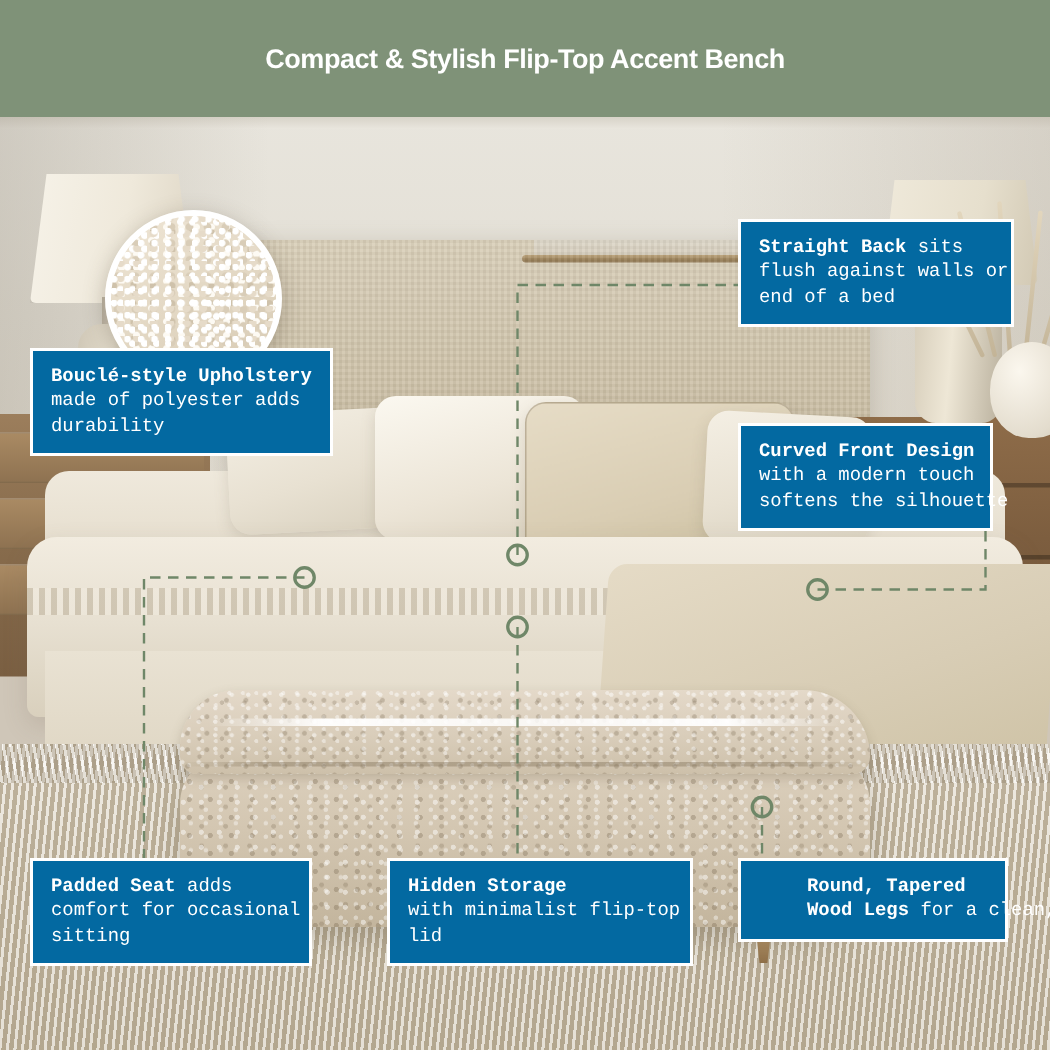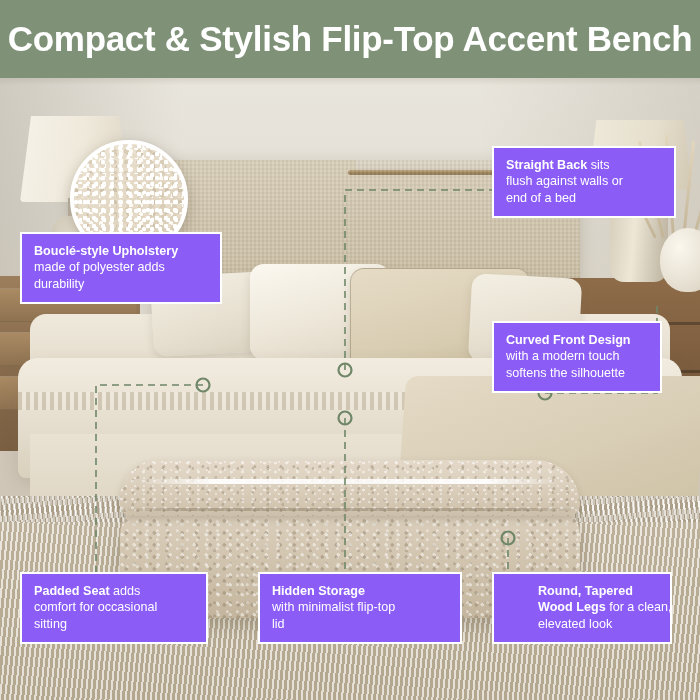--- a/index.html
+++ b/index.html
@@ -22,21 +22,21 @@
     left: 0; top: 0;
     width: 700px; height: 78px;
     background: #7f9278;
     display: flex;
     align-items: center;
     justify-content: center;
     z-index: 40;
   }
   #header-title {
     color: #ffffff;
-    font-size: 35px;
+    font-size: 18px;
     font-weight: 700;
     letter-spacing: -0.3px;
     white-space: nowrap;
   }
 
   
   #scene {
     position: absolute;
     left: 0; top: 78px;
     width: 700px; height: 622px;
@@ -288,34 +288,35 @@
       radial-gradient(circle at 12% 88%, #cfc2ab 0 2.2px, transparent 2.8px),
       linear-gradient(150deg,#efe6d6 0%, #e3d8c4 50%, #d6c9b2 100%);
     background-size: 9px 8px, 11px 10px, 8px 9px, 12px 11px, 10px 9px, 13px 12px, 100% 100%;
     box-shadow: 0 4px 14px rgba(90,80,62,0.34);
     z-index: 30;
   }
 
   
   .callout {
     position: absolute;
-    background: #8b5cf6;
+    background: #0369a1;
     border: 2px solid #ffffff;
     color: #ffffff;
     padding: 9px 12px 10px 12px;
     z-index: 35;
     line-height: 1.30;
     font-size: 12.6px;
+    font-family: Liberation Mono, monospace;
   }
   .callout .ln { display: block; white-space: nowrap; }
   .callout b { font-weight: 700; }
 
   #callout-upholstery { left: 20px;  top: 232px; width: 202px; }
   #callout-straight   { left: 492px; top: 146px; width: 184px; }
-  #callout-curved     { left: 492px; top: 282px; width: 170px; margin-top: 39px; }
+  #callout-curved     { left: 492px; top: 282px; width: 170px; }
   #callout-padded     { left: 20px;  top: 572px; width: 188px; }
   #callout-storage    { left: 258px; top: 572px; width: 204px; }
   #callout-legs       { left: 492px; top: 572px; width: 180px; padding-left: 44px; }
 </style>
 </head>
 <body>
 
 <div id="page">
 
   <div id="header">
@@ -431,16 +432,15 @@
 
   <div class="callout" id="callout-storage">
     <span class="ln"><b>Hidden Storage</b></span>
     <span class="ln">with minimalist flip-top</span>
     <span class="ln">lid</span>
   </div>
 
   <div class="callout" id="callout-legs">
     <span class="ln"><b>Round, Tapered</b></span>
     <span class="ln"><b>Wood Legs</b><span> for a clean,</span></span>
-    <span class="ln">elevated look</span>
   </div>
 
 </div>
 
 </body></html>

